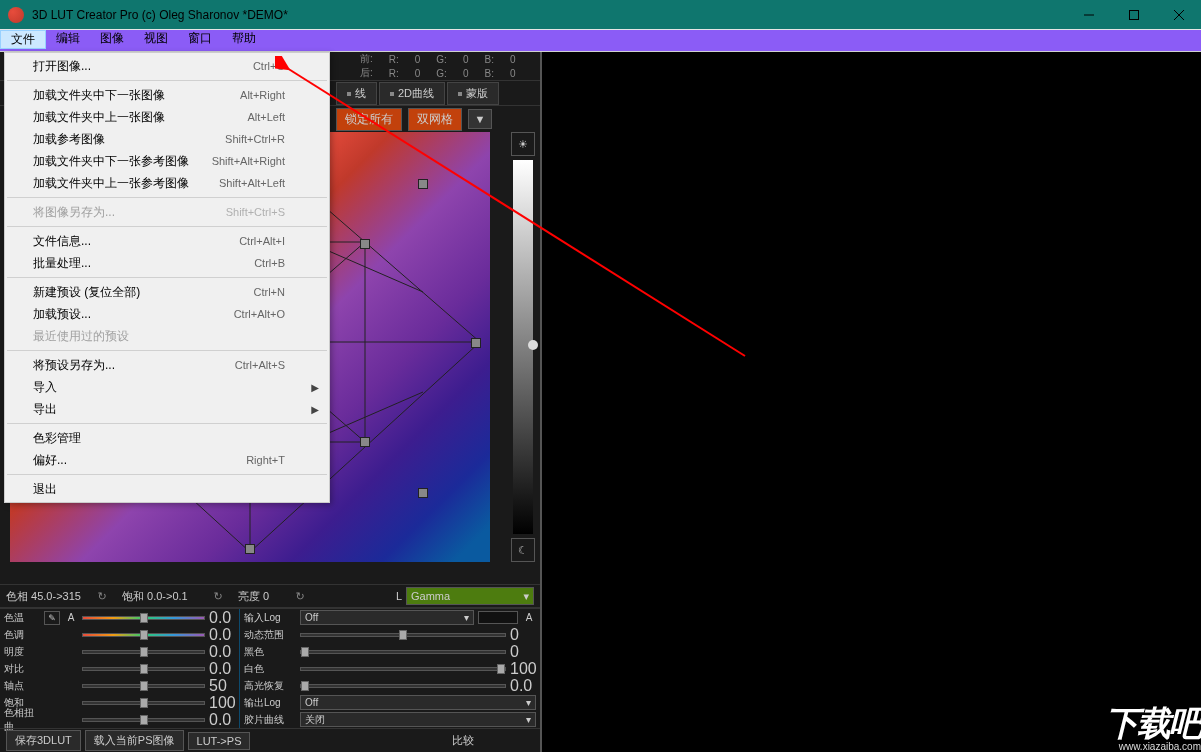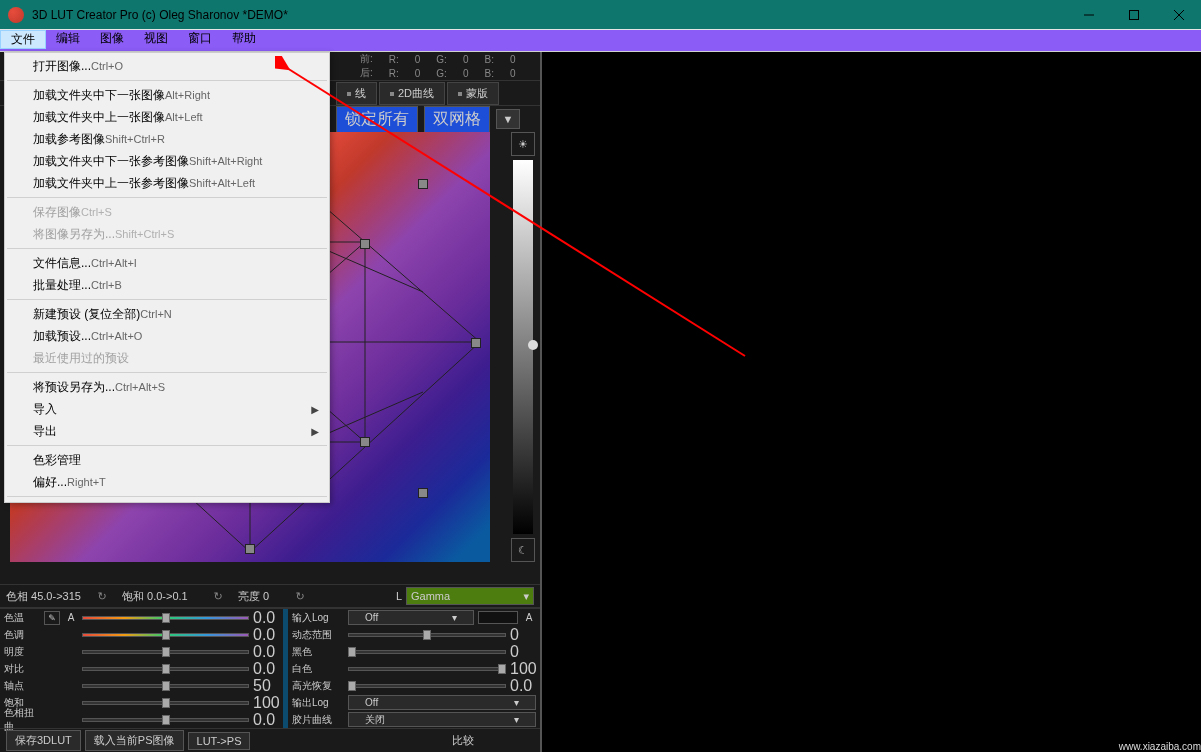--- a/index.html
+++ b/index.html
@@ -27,21 +27,21 @@
 .info-row { height: 14px; display: flex; align-items: center; gap: 10px; padding-left: 360px; color: #888; font-size: 10px; }
 .info-row span { margin-right: 6px; }
 
 
 .tabs-row { height: 26px; display: flex; align-items: center; gap: 2px; padding-left: 336px; border-top: 1px solid #333; border-bottom: 1px solid #333; }
 .tab { padding: 3px 10px; background: #2a2a2a; border: 1px solid #444; color: #ccc; font-size: 11px; }
 .tab .dot { display:inline-block; width:4px; height:4px; background:#888; margin-right:4px; vertical-align:middle;}
 
 
 .sub-row { height: 26px; display: flex; align-items: center; gap: 6px; padding-left: 336px; }
-.sub-btn { padding: 2px 8px; background: #1d4ed8; border: 1px solid #555; color: #ccc; font-size: 16px; }
+.sub-btn { padding: 2px 8px; background: #c2410c; border: 1px solid #555; color: #ccc; font-size: 12px; }
 .dd-btn { width: 24px; height: 20px; background: #333; border: 1px solid #555; display: flex; align-items: center; justify-content: center; color: #ccc; }
 
 
 .grid-area { flex: 1; position: relative; display: flex; }
 .color-canvas { position: absolute; left: 10px; top: 0; width: 480px; height: 430px; background: linear-gradient(135deg, #00bfa0 0%, #2ecc71 8%, #f1c40f 18%, #e67e22 26%, #e74c3c 34%, #c0392b 42%, #8e44ad 55%, #6a2c9b 68%, #3d1d8f 78%, #1b2a99 88%, #0a5aa0 96%); }
 .grid-lines { position: absolute; inset: 0; }
 .node { position: absolute; width: 10px; height: 10px; background: #888; border: 1px solid #222; transform: translate(-50%,-50%); }
 
 .side-strip { position: absolute; right: 2px; top: 0; width: 30px; height: 430px; display: flex; flex-direction: column; align-items: center; }
 .bright-icon { width: 24px; height: 24px; display: flex; align-items: center; justify-content: center; color: #ccc; border: 1px solid #555; margin-bottom: 4px; }
@@ -61,30 +61,30 @@
 .sliders-col { display: flex; flex-direction: column; }
 .slider-row { height: 17px; display: flex; align-items: center; gap: 4px; padding: 0 4px; }
 .sl-label { color: #ccc; font-size: 10px; width: 36px; }
 .sl-track { flex: 1; height: 4px; background: #333; border: 1px solid #555; position: relative; }
 .sl-track.rainbow { background: linear-gradient(to right, #e74c3c, #f39c12, #2ecc71, #3498db, #9b59b6); }
 .sl-thumb { position: absolute; top: -4px; width: 8px; height: 10px; background: #aaa; border:1px solid #666; transform: translateX(-50%); }
 .sl-val { color: #ccc; font-size: 16px; width: 26px; text-align: left; }
 .picker { width: 16px; height: 14px; border: 1px solid #555; display: flex; align-items: center; justify-content: center; font-size: 9px; color: #ccc; }
 .letter { width: 14px; text-align:center; color:#ccc; font-size:10px; }
 
-.dd-sel { height: 15px; background: #2a2a2a; border: 1px solid #555; color: #ccc; font-size: 10px; padding: 0 16px; display:flex; align-items:center; justify-content:space-between; flex:1;}
+.dd-sel { height: 15px; background: #2a2a2a; border: 1px solid #555; color: #ccc; font-size: 10px; padding: 0 4px; display:flex; align-items:center; justify-content:space-between; flex:1;}
 
 
 .bottom-btns { height: 24px; display: flex; align-items: center; gap: 4px; padding: 2px 6px; border-top: 1px solid #333; }
 .bbtn { padding: 2px 8px; background: #2a2a2a; border: 1px solid #555; color: #ccc; font-size: 11px; }
 .compare-lbl { margin-left: auto; margin-right: 60px; color:#ccc; font-size:11px;}
 
 
 .dropdown { position: absolute; left: 4px; top: 52px; width: 326px; background: #f0f0f0; border: 1px solid #ccc; box-shadow: 2px 2px 6px rgba(0,0,0,0.3); z-index: 100; font-size: 12px; padding: 2px 0;}
-.dd-item { height: 22px; display: flex; align-items: center; justify-content: flex-start; padding: 0 30px 0 28px; color: #000; position:relative;}
+.dd-item { height: 22px; display: flex; align-items: center; justify-content: space-between; padding: 0 44px 0 28px; color: #000; position:relative;}
 .dd-item.disabled { color: #a0a0a0; }
 .dd-item .shortcut { color: #666; font-size: 11px; }
 .dd-item.disabled .shortcut { color: #b0b0b0; }
 .dd-sep { height: 1px; background: #d0d0d0; margin: 3px 2px; }
 .dd-arrow { position:absolute; right: 10px; color: #444; font-size: 10px;}
 
 
 .red-arrow { position: absolute; z-index: 200; pointer-events: none; }
 
 
@@ -213,21 +213,21 @@
       <div class="ctrl-cell" style="margin-left:auto;">
           <span>L</span>
         <div class="gamma-dd">
             <span>Gamma</span>
             <span>▾</span>
           </div>
       </div>
     </div>
 
     <div class="sliders-block">
-      <div class="sliders-col" style="width:288px; border-right:5px solid #0c4a6e;" id="sliders-left">
+      <div class="sliders-col" style="width:240px; border-right:1px solid #0c4a6e;" id="sliders-left">
           <div class="slider-row">
             <span class="sl-label">色温</span>
             <span class="picker">✎</span>
             <span class="letter">A</span>
             <div class="sl-track rainbow">
               <div class="sl-thumb" style="left: 50%;"></div>
             </div>
             <span class="sl-val">0.0</span>
           </div>
           <div class="slider-row">
@@ -339,20 +339,21 @@
       <div class="bbtn">保存3DLUT</div>
       <div class="bbtn">载入当前PS图像</div>
       <div class="bbtn">LUT-&gt;PS</div>
       <div class="compare-lbl">比较</div>
     </div>
 
   </div>
 
   <div class="right-panel">
     <div class="watermark">
+      <span class="big">下载吧</span>
       <span class="url">www.xiazaiba.com</span>
     </div>
   </div>
 </div>
 
 <div class="dropdown" id="dropdown">
     <div class="dd-item">
       <span>打开图像...</span>
       <span class="shortcut">Ctrl+O</span>
     </div>
@@ -371,24 +372,20 @@
     </div>
     <div class="dd-item">
       <span>加载文件夹中下一张参考图像</span>
       <span class="shortcut">Shift+Alt+Right</span>
     </div>
     <div class="dd-item">
       <span>加载文件夹中上一张参考图像</span>
       <span class="shortcut">Shift+Alt+Left</span>
     </div>
     <div class="dd-sep"></div>
-    <div class="dd-item disabled">
-      <span>保存图像</span>
-      <span class="shortcut">Ctrl+S</span>
-    </div>
     <div class="dd-item disabled">
       <span>将图像另存为...</span>
       <span class="shortcut">Shift+Ctrl+S</span>
     </div>
     <div class="dd-sep"></div>
     <div class="dd-item">
       <span>文件信息...</span>
       <span class="shortcut">Ctrl+Alt+I</span>
     </div>
     <div class="dd-item">
@@ -422,20 +419,23 @@
     </div>
     <div class="dd-sep"></div>
     <div class="dd-item">
       <span>色彩管理</span>
     </div>
     <div class="dd-item">
       <span>偏好...</span>
       <span class="shortcut">Right+T</span>
     </div>
     <div class="dd-sep"></div>
+    <div class="dd-item">
+      <span>退出</span>
+    </div>
   </div>
 
 <svg class="red-arrow" style="left:275px; top:56px; width:480px; height:310px;">
   <defs>
       <marker id="ah" markerWidth="12" markerHeight="12" refX="2" refY="6" orient="auto">
         <path d="M12 0 L0 6 L12 12 Z" fill="#ff0000"></path>
       </marker>
     </defs>
   <line x1="470" y1="300" x2="12" y2="12" stroke="#ff0000" stroke-width="2" marker-end="url(#ah)"></line>
 </svg>

